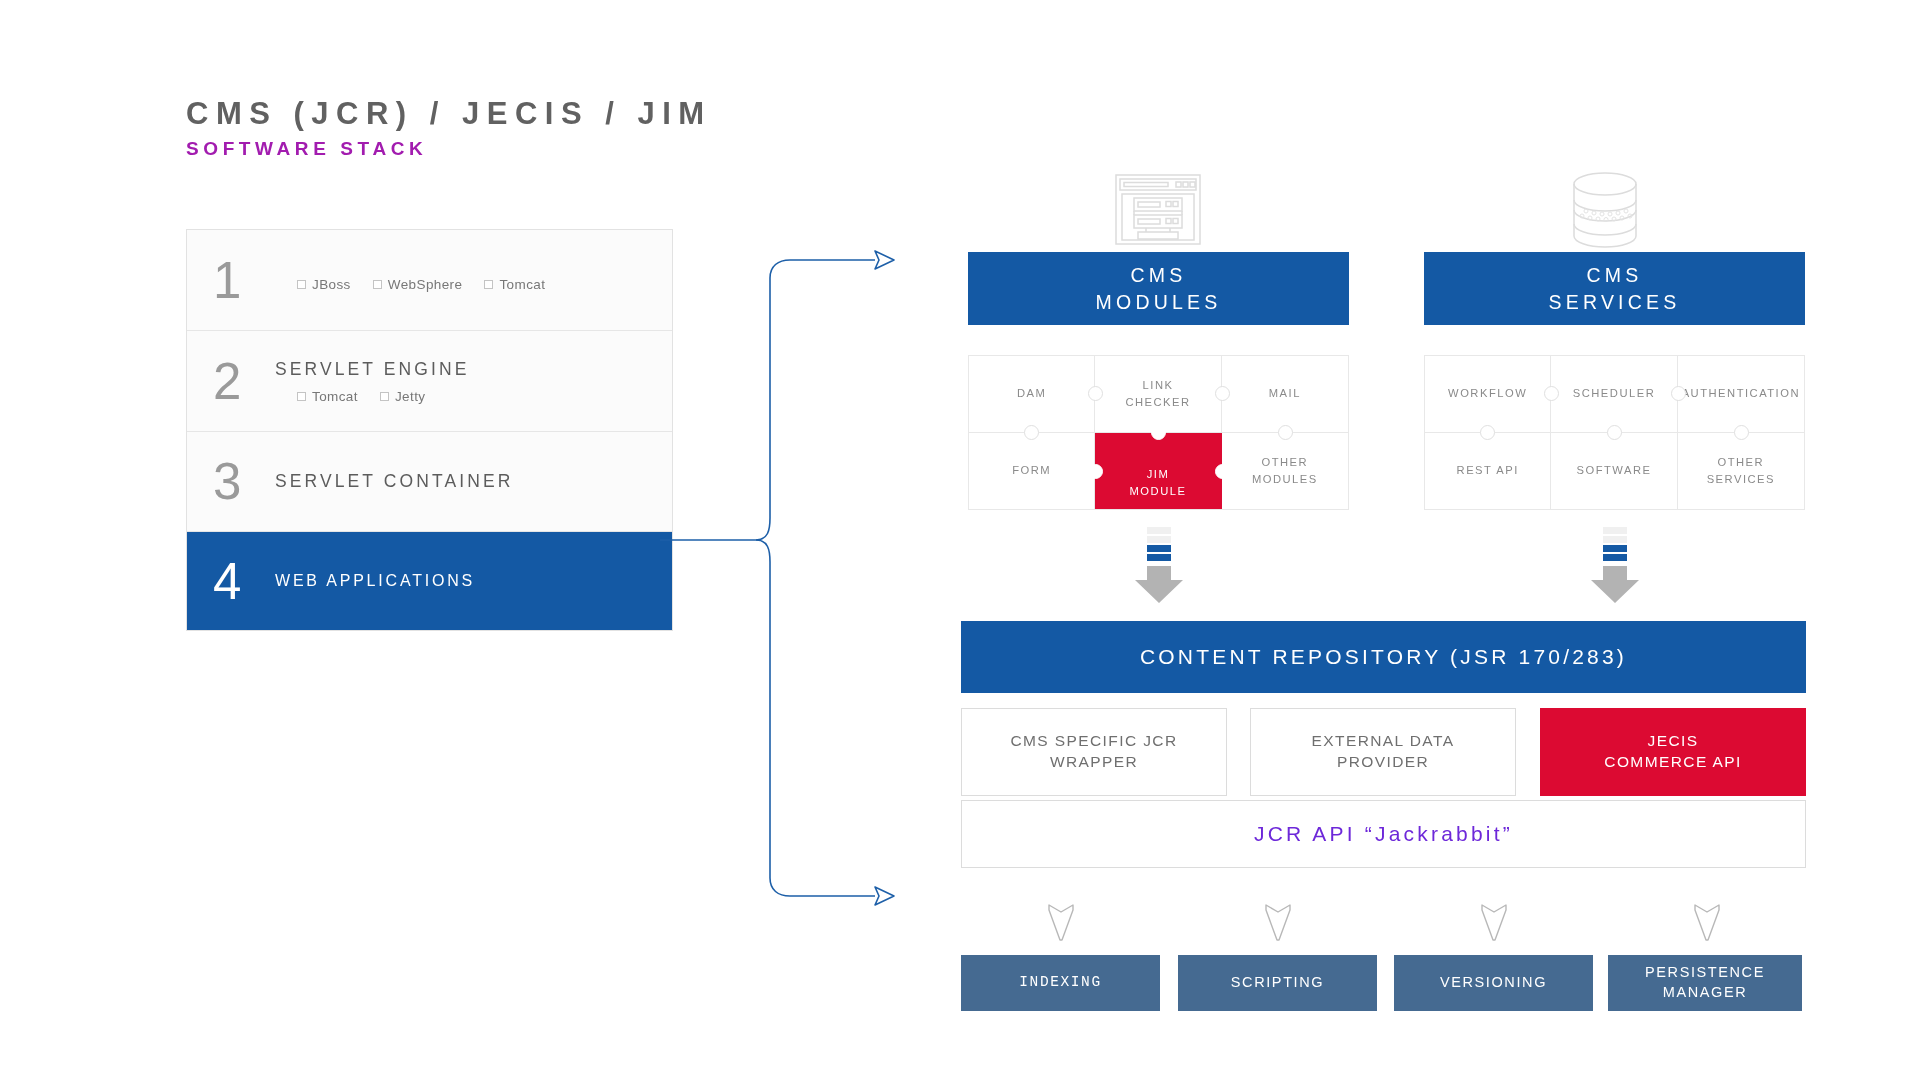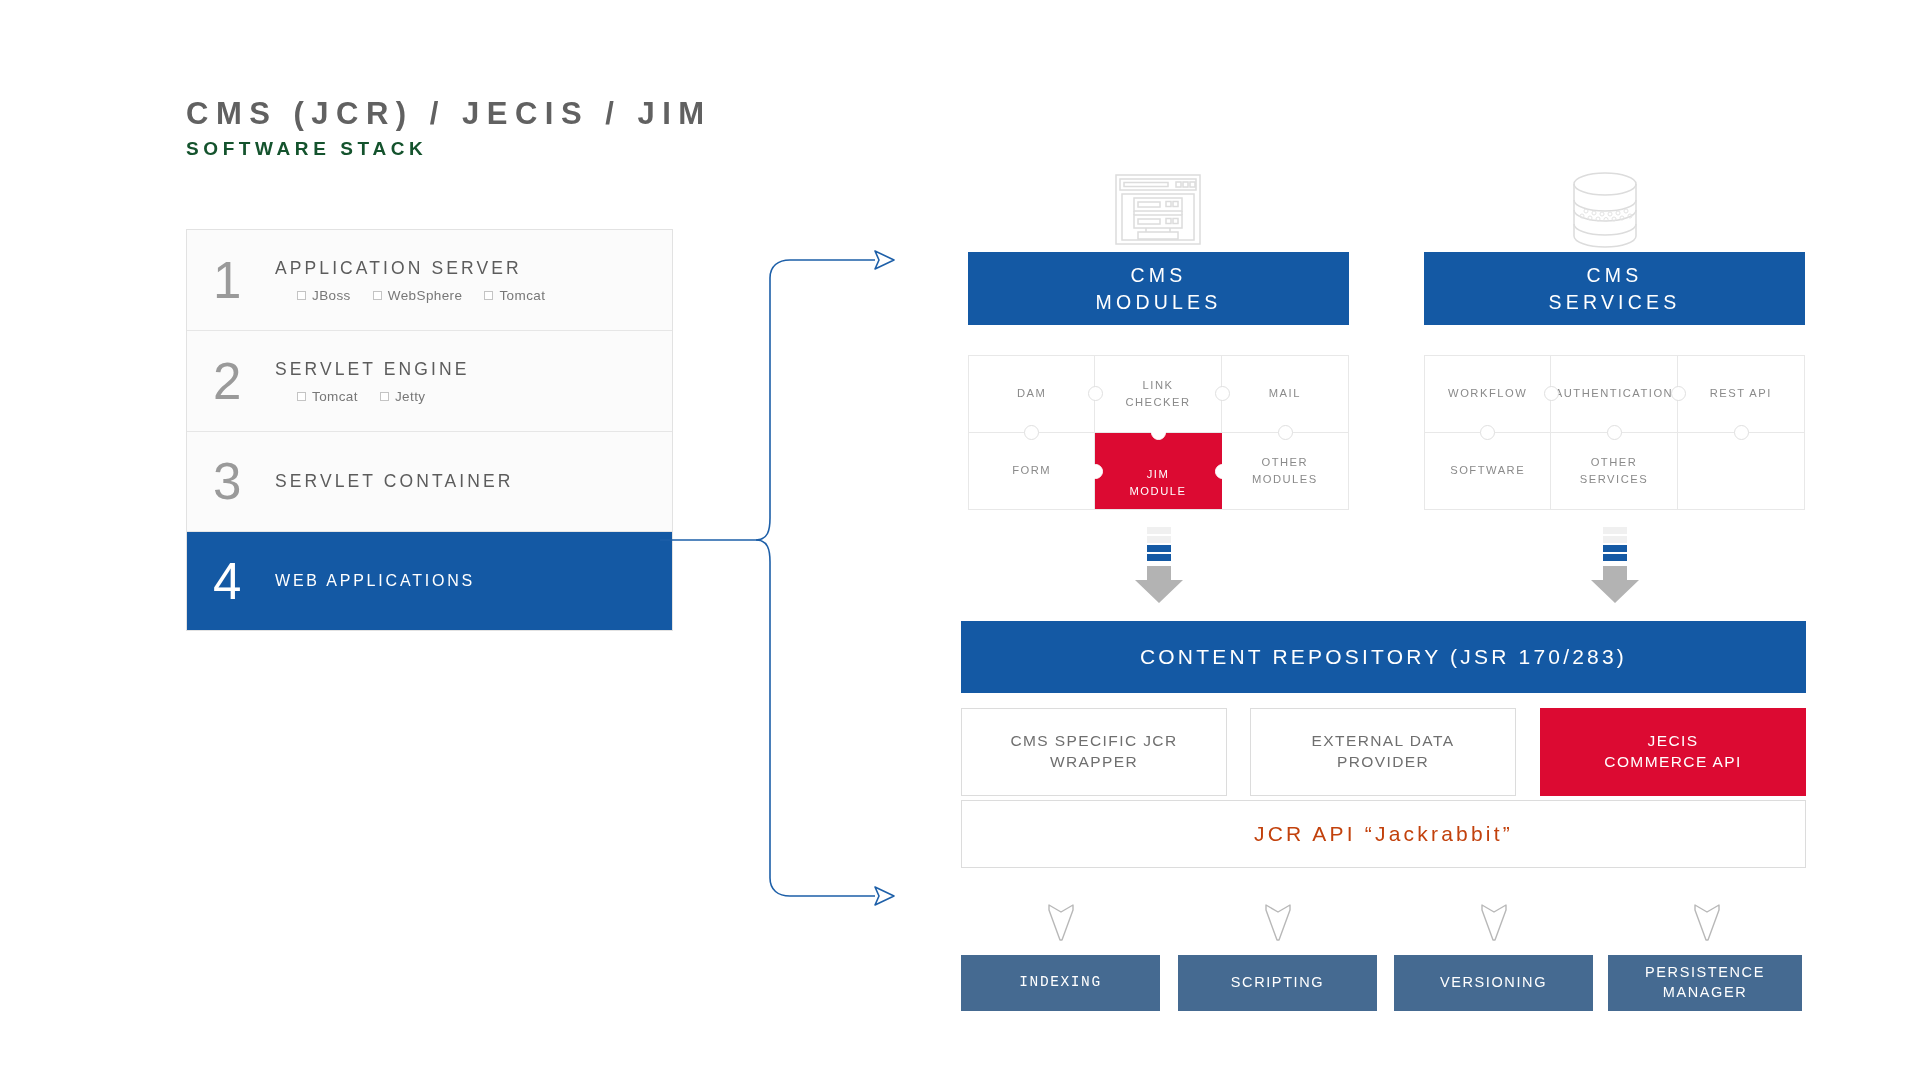--- a/index.html
+++ b/index.html
@@ -12,21 +12,21 @@
   #stage { position: relative; width: 1920px; height: 1080px; }
 
   
   #title-block { position: absolute; left: 186px; top: 96px; }
   #page-title {
     font-size: 31px; font-weight: 700; letter-spacing: 7.5px;
     color: #616161; white-space: nowrap; line-height: 1.15;
   }
   #page-subtitle {
     font-size: 19px; font-weight: 700; letter-spacing: 4.6px;
-    color: #14532d; white-space: nowrap; margin-top: 6px;
+    color: #a21caf; white-space: nowrap; margin-top: 6px;
   }
 
   
   #stack-panel {
     position: absolute; left: 186px; top: 229px;
     width: 487px; border: 1px solid #e2e2e2;
     background: #fbfbfb;
   }
   .stack-row {
     position: relative; display: flex; align-items: center;
@@ -116,21 +116,21 @@
   #sub-1 { left: 961px; top: 708px; width: 266px; }
   #sub-2 { left: 1250px; top: 708px; width: 266px; }
   #sub-3 {
     left: 1540px; top: 708px; width: 266px;
     background: #dc0a32; border-color: #dc0a32; color: #fff;
   }
   #jcr-bar {
     position: absolute; left: 961px; top: 800px; width: 845px; height: 68px;
     border: 1px solid #dcdcdc; background: #fff;
     display: flex; align-items: center; justify-content: center;
-    font-size: 21px; letter-spacing: 3.2px; color: #c2410c;
+    font-size: 21px; letter-spacing: 3.2px; color: #6d28d9;
   }
 
   
   .chev { position: absolute; top: 904px; }
   .bottom-box {
     position: absolute; top: 955px; height: 56px; background: #456a91;
     color: #fff; display: flex; align-items: center; justify-content: center;
     text-align: center; font-size: 14.5px; letter-spacing: 1.6px; line-height: 1.35;
   }
   #bb-0 { left: 961px; width: 199px; font-family: Liberation Mono, monospace; }
@@ -145,21 +145,20 @@
 
   <div id="title-block">
     <div id="page-title">CMS (JCR) / JECIS / JIM</div>
     <div id="page-subtitle">SOFTWARE STACK</div>
   </div>
 
   <div id="stack-panel">
       <div class="stack-row tall">
         <div class="stack-num">1</div>
         <div class="stack-body">
-          <div class="stack-label">APPLICATION SERVER</div>
           <div class="stack-opts">
             <label class="opt">
               <span class="opt-box"></span>
               <span>JBoss</span>
             </label>
             <label class="opt">
               <span class="opt-box"></span>
               <span>WebSphere</span>
             </label>
             <label class="opt">
@@ -291,20 +290,23 @@
   </div>
   <div class="col-head" id="services-head">
     <span>CMS</span>
     <span>SERVICES</span>
   </div>
   <div class="grid-box" id="services-grid">
       <div class="cell">
         <span style="white-space: pre-line;">WORKFLOW</span>
       </div>
       <div class="cell">
+        <span style="white-space: pre-line;">SCHEDULER</span>
+      </div>
+      <div class="cell">
         <span style="white-space: pre-line;">AUTHENTICATION</span>
       </div>
       <div class="cell">
         <span style="white-space: pre-line;">REST API</span>
       </div>
       <div class="cell">
         <span style="white-space: pre-line;">SOFTWARE</span>
       </div>
       <div class="cell">
         <span style="white-space: pre-line;">OTHER

